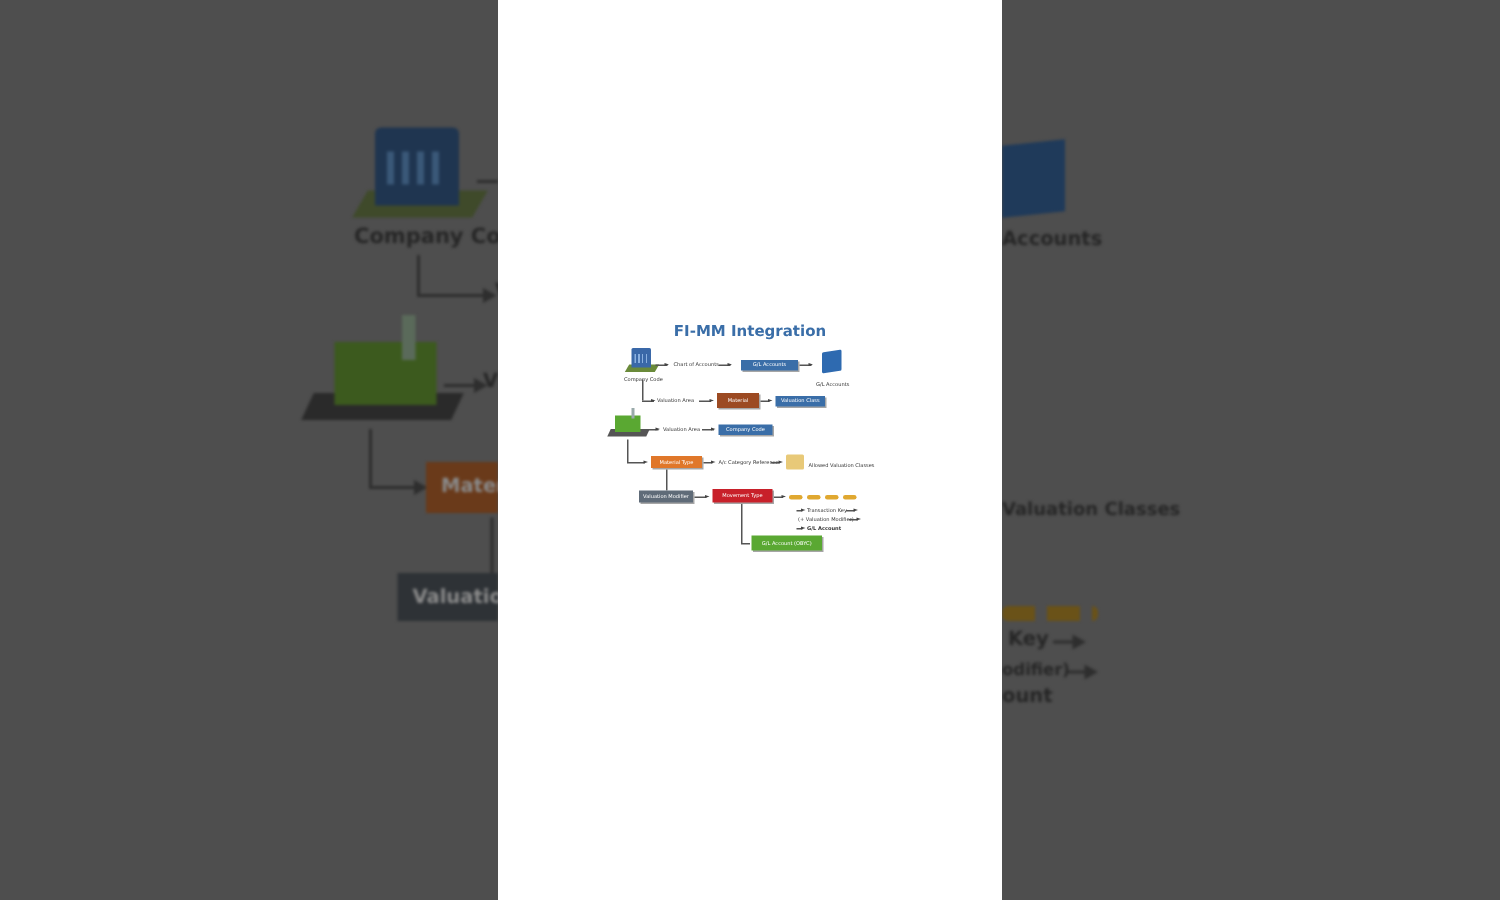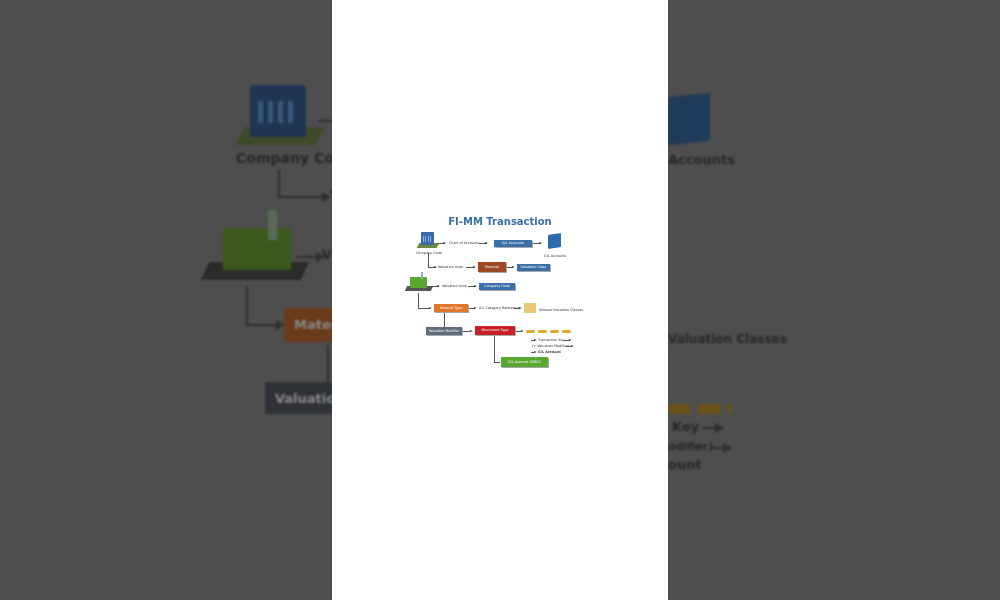--- a/index.html
+++ b/index.html
@@ -66,21 +66,21 @@
   <div class="line" style="left:702px;top:427px;width:14px;height:2px;"></div>
   <div class="arrowhead" style="left:715px;top:423px;"></div>
   <div class="t" style="left:668px;top:440px;font-size:11px;">odifier)</div>
   <div class="line" style="left:712px;top:447px;width:12px;height:2px;"></div>
   <div class="arrowhead" style="left:723px;top:443px;"></div>
   <div class="t" style="left:668px;top:457px;font-size:13px;">ount</div>
 </div>
 
 <div class="panel">
   <div class="dg">
-    <div class="title">FI-MM Transaction</div>
+    <div class="title">FI-MM Integration</div>
 
     <div style="position:absolute;left:86px;top:232px;width:18px;height:16px;">
       <div style="position:absolute;left:0;top:11px;width:20px;height:5px;background:#6a8a3a;transform:skewX(-30deg);"></div>
       <div style="position:absolute;left:3px;top:0;width:13px;height:13px;background:#3a68a8;border-radius:1px 1px 0 0;"></div>
       <div style="position:absolute;left:5px;top:4px;width:9px;height:6px;background:repeating-linear-gradient(90deg,#8ab0e0 0 1px,transparent 1px 2.5px);"></div>
     </div>
     <div class="t" style="left:84px;top:251px;">Company Code</div>
     <div class="line" style="left:105px;top:243px;width:8px;height:0.7px;"></div>
     <div class="ah" style="left:111px;top:242px;"></div>
     <div class="t" style="left:117px;top:241px;">Chart of Accounts</div>

